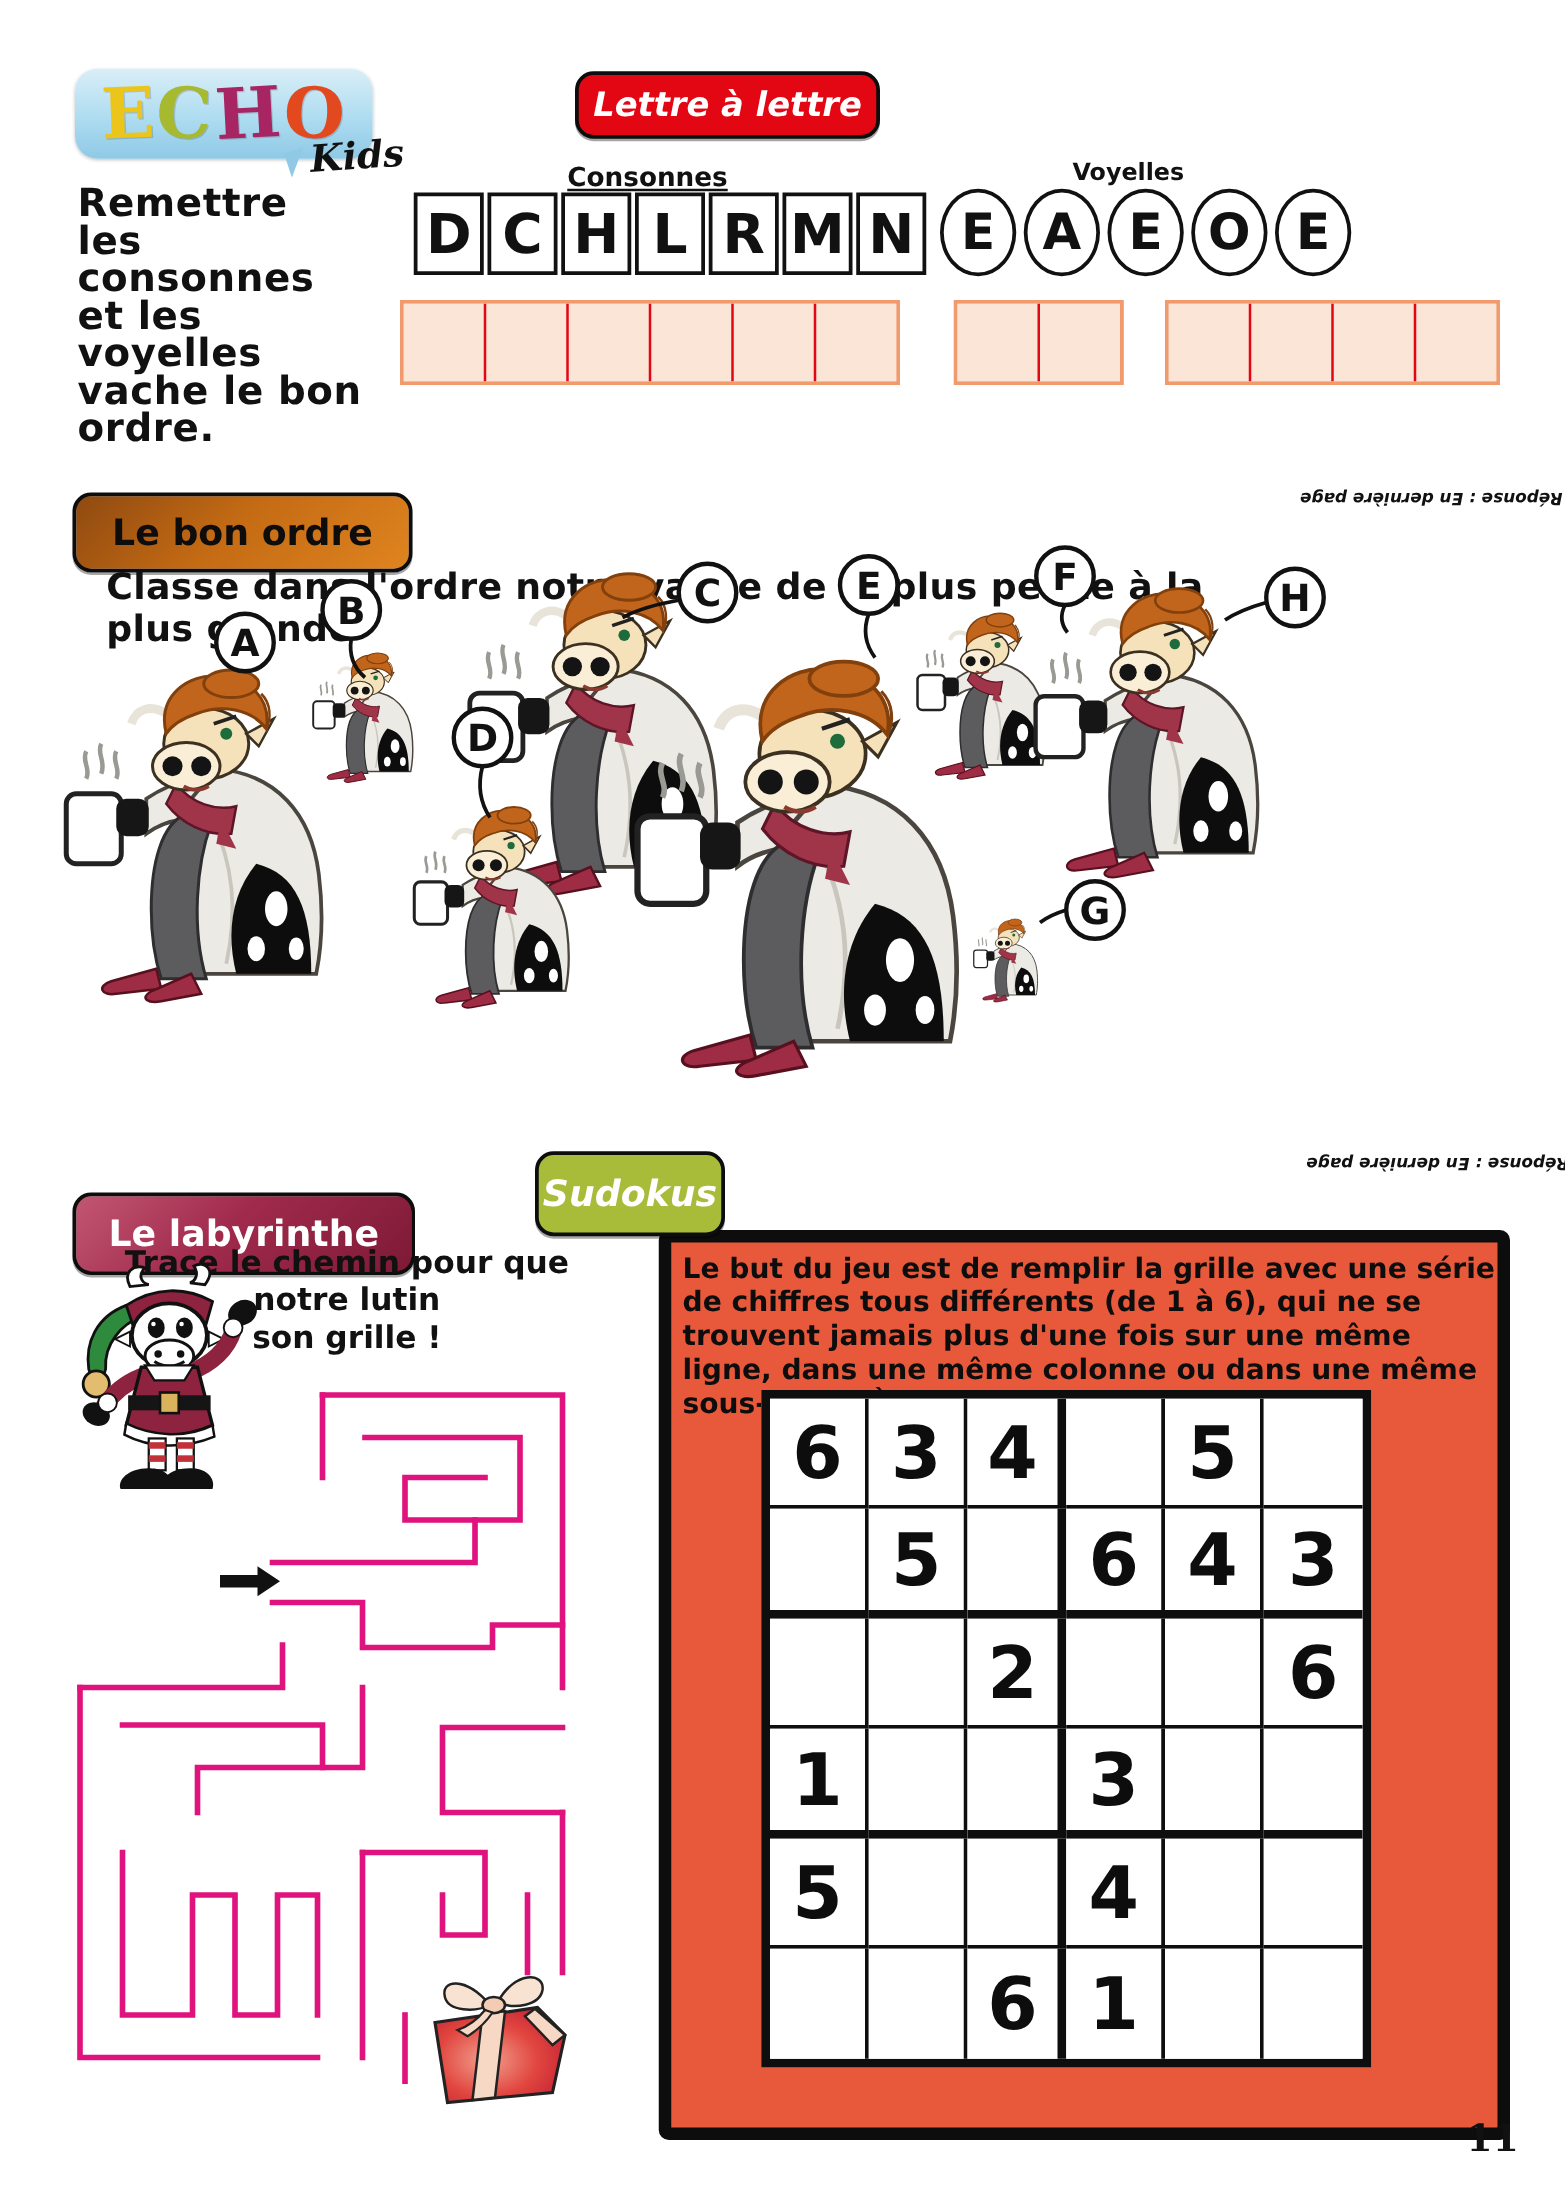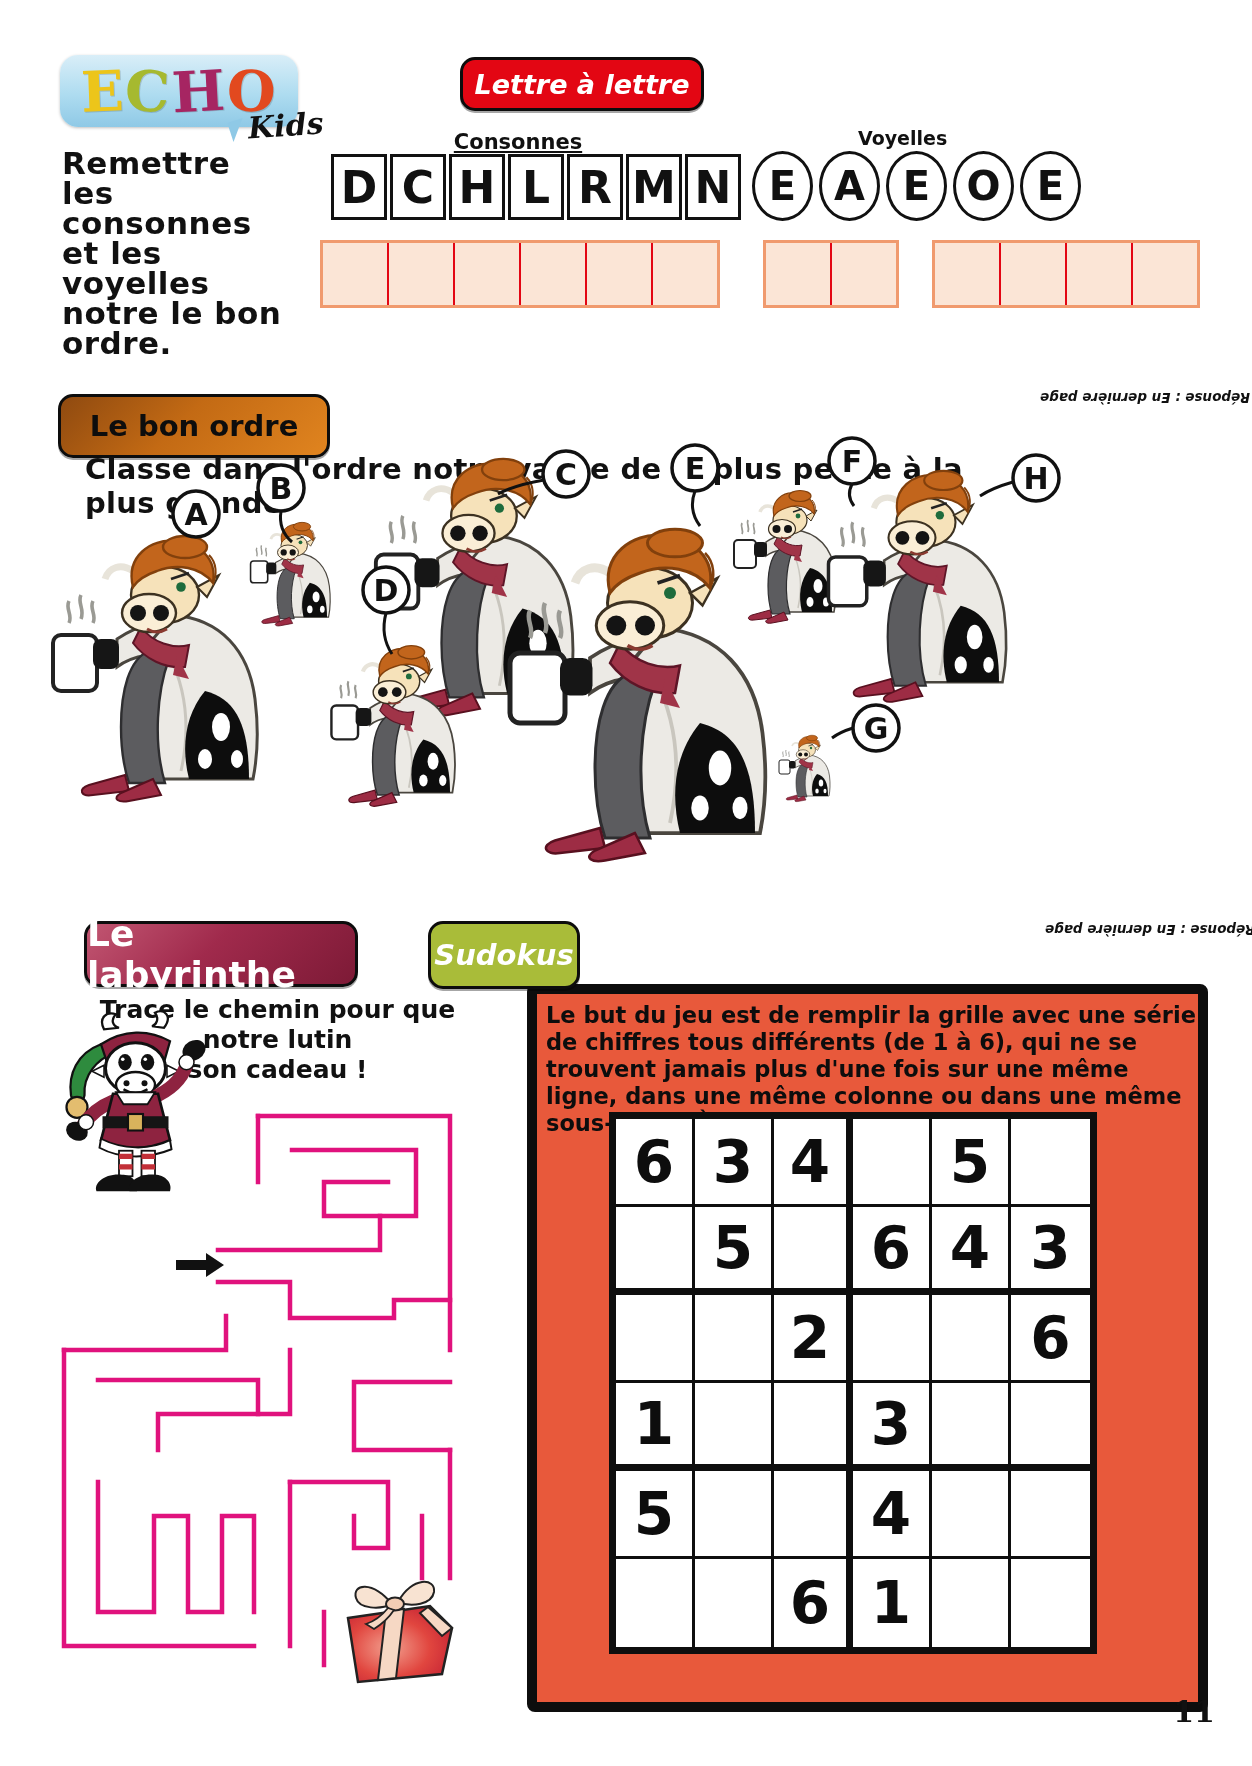--- a/index.html
+++ b/index.html
@@ -23,22 +23,22 @@
   #logo-kids{left:248px;top:108px;font-size:30px;font-style:italic;font-weight:600;
     font-family:"DejaVu Serif","Liberation Serif",serif;transform:rotate(-4deg);}
 
   
   .banner{border:3.5px solid #0d0d0d;border-radius:15px;display:flex;align-items:center;
     justify-content:center;font-weight:800;box-shadow:0 2px 0 rgba(0,0,0,.35);}
   #banner-lettre{left:420px;top:57px;width:238px;height:48px;background:var(--banner-red);
     color:#fff;font-size:27px;font-style:italic;margin-left:40px;}
   #banner-ordre{left:58px;top:394px;width:266px;height:58px;color:#0d0d0d;font-size:29px;
     background:linear-gradient(135deg,#8f4a10 0%,#c36a14 45%,#e0841f 100%);}
-  #banner-laby{left:58px;top:921px;width:268px;height:60px;color:#fff;font-size:36px;
-    background:linear-gradient(135deg,#c25672 0%,#a02a4c 45%,#7d1a36 100%);margin-left:26px;}
+  #banner-laby{left:58px;top:954px;width:268px;height:60px;color:#fff;font-size:29px;
+    background:linear-gradient(135deg,#c25672 0%,#a02a4c 45%,#7d1a36 100%);}
   #banner-sudoku{left:428px;top:921px;width:146px;height:62px;background:var(--banner-green);
     color:#fff;font-size:29px;font-style:italic;z-index:5;}
 
   
   #lettre-instruction{left:62px;top:148px;width:230px;font-size:31px;font-weight:700;
     line-height:30px;letter-spacing:.5px;}
   #consonnes-label{left:448px;top:130px;width:140px;text-align:center;font-size:21px;font-weight:700;text-decoration:underline;}
   #voyelles-label{left:858px;top:127px;width:120px;text-align:left;font-size:19px;font-weight:700;}
   #consonant-row{left:331px;top:154px;display:flex;gap:3px;}
   .letterbox{width:50px;height:60px;border:3px solid #111;background:#fff;display:flex;
@@ -95,21 +95,21 @@
   </div>
   <div class="abs" id="logo-tail"></div>
   <div class="abs" id="logo-kids">Kids</div>
 
   <div class="abs banner" id="banner-lettre">Lettre à lettre</div>
 
   <div class="abs" id="lettre-instruction">
       <div>Remettre</div>
       <div>les consonnes</div>
       <div>et les voyelles</div>
-      <div>notre le bon</div>
+      <div>vache le bon</div>
       <div>ordre.</div>
     </div>
 
   <div class="abs" id="consonnes-label">Consonnes</div>
   <div class="abs" id="voyelles-label">Voyelles</div>
 
   <div class="abs" id="consonant-row">
       <div class="letterbox">D</div>
       <div class="letterbox">C</div>
       <div class="letterbox">H</div>
@@ -237,21 +237,21 @@
     </g>
   </svg>
 
   <div class="rev-note" style="left:1045px;top:922px;">Réponse : En dernière page</div>
 
   <div class="abs banner" id="banner-laby">Le labyrinthe</div>
 
   <div class="abs" id="maze-instruction">
       <div>Trace le chemin pour que</div>
       <div>notre lutin</div>
-      <div>son cadeau !</div>
+      <div>son grille !</div>
     </div>
 
   <svg class="abs" id="elf-svg" width="165" height="188" viewBox="0 0 110 125">
     <path d="M32,14 C28,6 34,2 40,4 C36,8 38,12 42,13 Z" fill="#fff" stroke="#111" stroke-width="1.5"></path>
     <path d="M72,13 C78,5 72,0 66,3 C69,7 67,11 64,12 Z" fill="#fff" stroke="#111" stroke-width="1.5"></path>
     <path d="M30,24 C14,30 8,44 10,58 C11,64 18,64 19,58 C18,44 28,34 38,30 Z" fill="#2e8b3e" stroke="#111" stroke-width="1.5"></path>
     <circle cx="14" cy="66" r="7" fill="#e3bd6f" stroke="#111" stroke-width="1.5"></circle>
     <path d="M30,24 C45,14 62,14 76,22 L72,36 C58,28 46,28 34,36 Z" fill="#8e2340" stroke="#111" stroke-width="1.5"></path>
     <path d="M32,38 L24,42 L32,46 Z" fill="#fff" stroke="#111"></path>
     <path d="M74,38 L82,42 L74,46 Z" fill="#fff" stroke="#111"></path>

